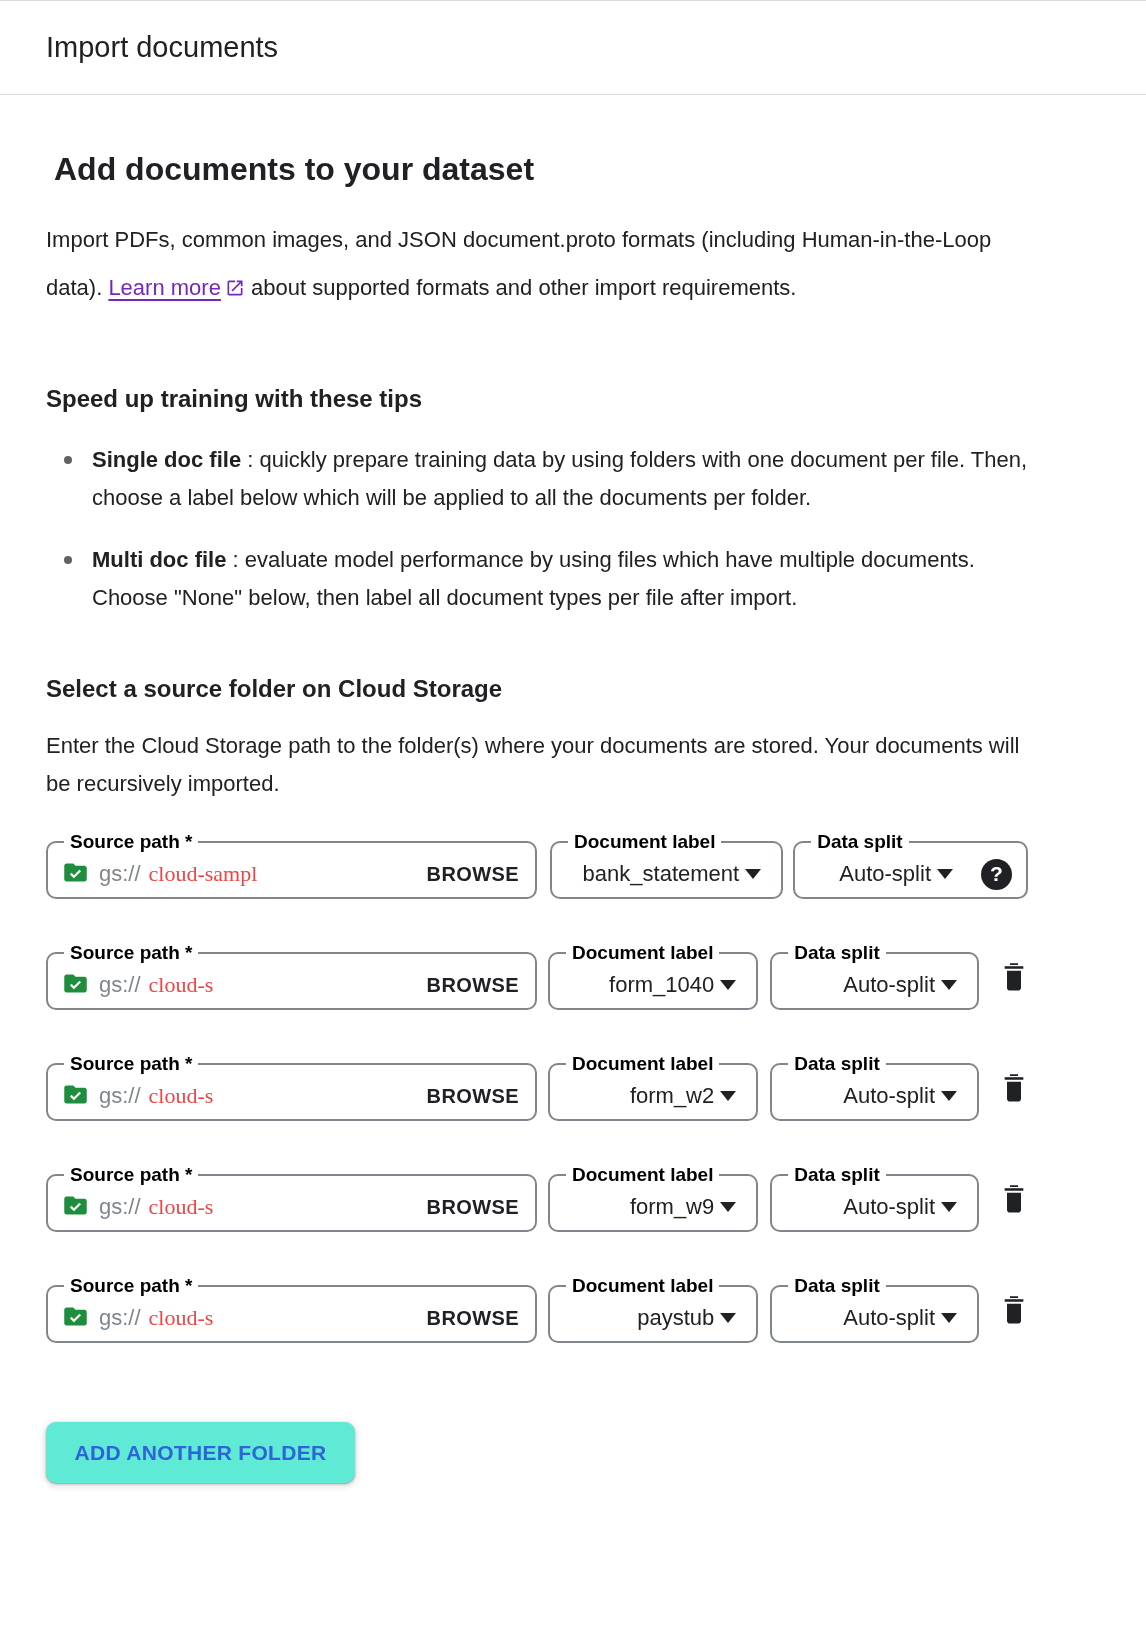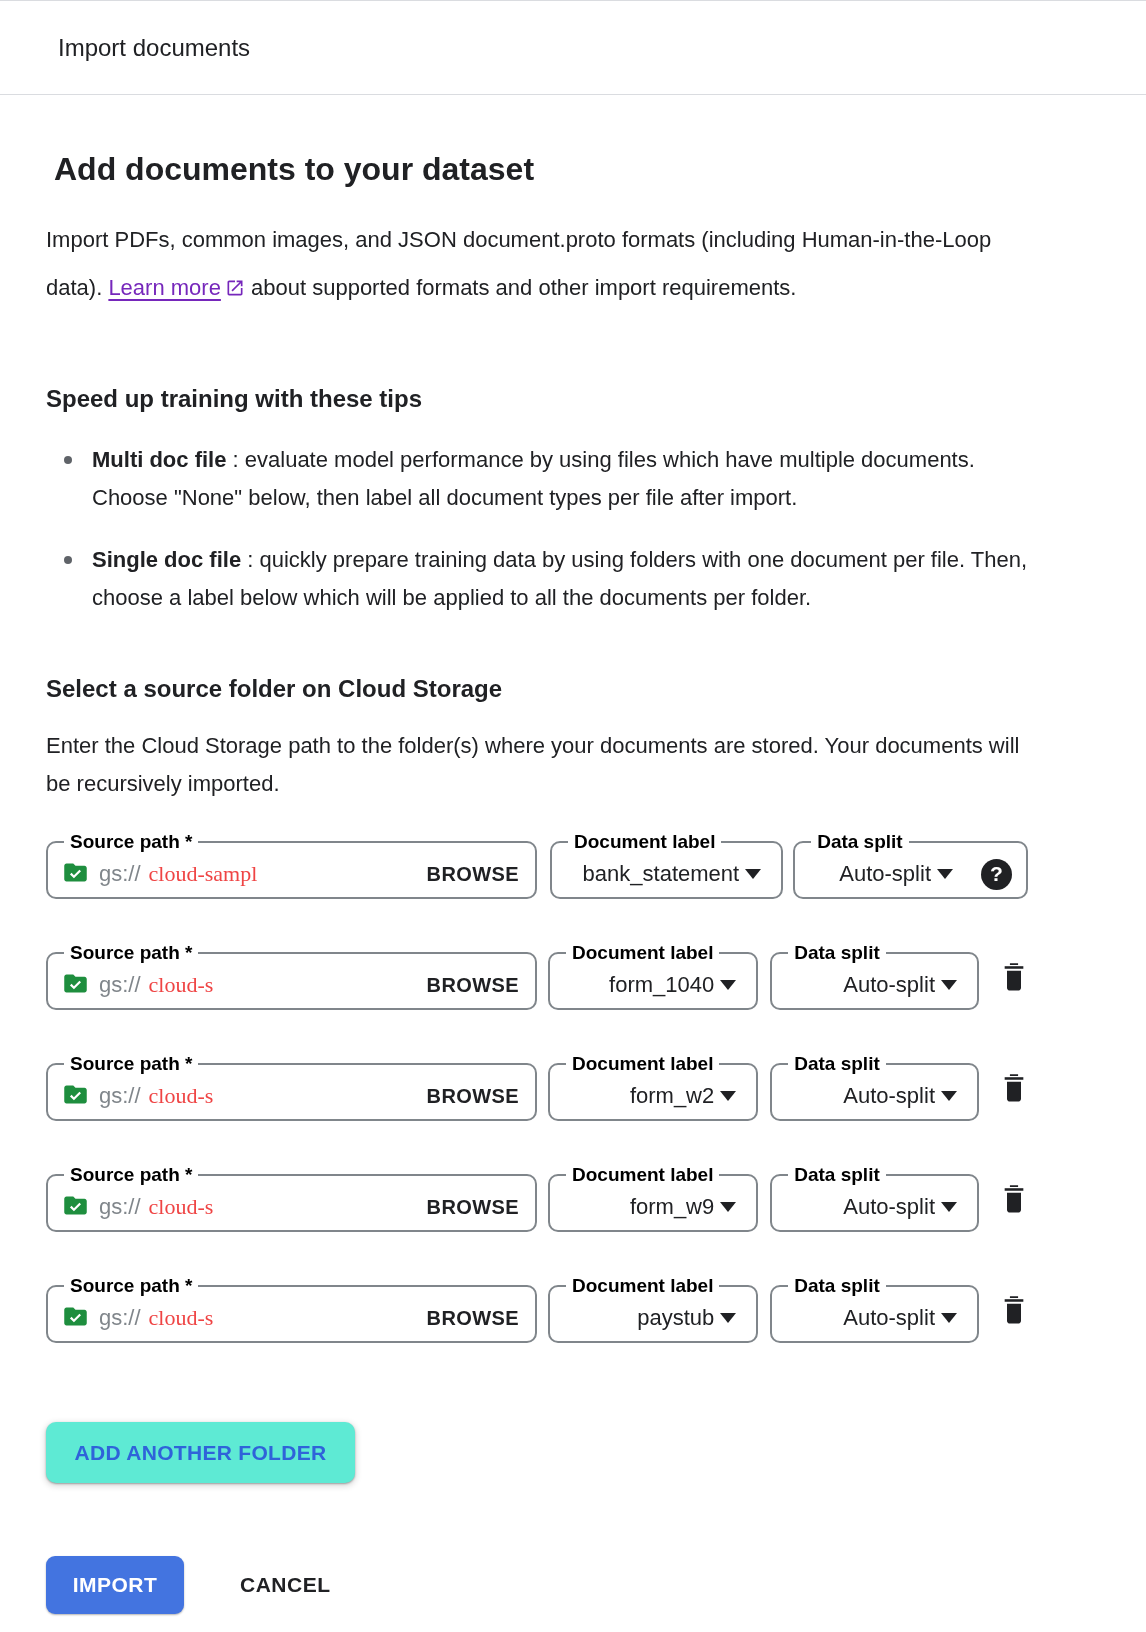--- a/index.html
+++ b/index.html
@@ -16,22 +16,22 @@
   .topbar {
     height: 95px;
     border-top: 1px solid #dadce0;
     border-bottom: 1px solid #dadce0;
     display: flex;
     align-items: center;
     padding-left: 46px;
     background: #fff;
   }
   .topbar h1 {
-    margin: 12px;
-    font-size: 24px;
+    margin: 0;
+    font-size: 29px;
     font-weight: 400;
     color: #202124;
   }
 
   
   .content { padding: 0 118px 110px 46px; }
 
   .page-title {
     margin: 56px 0 0 8px;
     font-size: 32px;
@@ -247,25 +247,25 @@
 
   <p class="intro"><span>Import PDFs, common images, and JSON document.proto formats (including Human-in-the-Loop data). </span><a class="learn-link"><span>Learn more</span><span class="ext-icon"><svg width="20" height="20" viewBox="0 0 24 24">
             <path fill="#7627bb" d="M19 19H5V5h7V3H5c-1.11 0-2 .9-2 2v14c0 1.1.89 2 2 2h14c1.1 0 2-.9 2-2v-7h-2v7zM14 3v2h3.59l-9.83 9.83 1.41 1.41L19 6.41V10h2V3h-7z"></path>
           </svg></span></a><span> about supported formats and other import requirements.</span></p>
 
   <h3 class="section-h">Speed up training with these tips</h3>
 
   <ul class="tips">
     <li>
       <span class="bullet"></span>
-      <span><span class="tip-bold">Multi doc file</span><span> : evaluate model performance by using files which have multiple documents. Choose "None" below, then label all document types per file after import.</span></span>
+      <span><span class="tip-bold">Single doc file</span><span> : quickly prepare training data by using folders with one document per file. Then, choose a label below which will be applied to all the documents per folder.</span></span>
     </li>
     <li>
       <span class="bullet"></span>
-      <span><span class="tip-bold">Single doc file</span><span> : quickly prepare training data by using folders with one document per file. Then, choose a label below which will be applied to all the documents per folder.</span></span>
+      <span><span class="tip-bold">Multi doc file</span><span> : evaluate model performance by using files which have multiple documents. Choose "None" below, then label all document types per file after import.</span></span>
     </li>
   </ul>
 
   <h3 class="section-h storage">Select a source folder on Cloud Storage</h3>
 
   <p class="storage-desc">Enter the Cloud Storage path to the folder(s) where your documents are stored. Your documents will be recursively imported.</p>
 
   <div class="rows">
 
     <div class="form-row row-first">
@@ -433,18 +433,14 @@
               <path fill="#202124" d="M15.5 2h-7l-.01 1.5h7.01z"></path>
               <path fill="#202124" d="M4 4.6h16v2.2H4z"></path>
               <path fill="#202124" d="M6 8.4h12V23c0 1.4-1.1 2.5-2.5 2.5h-7C7.1 25.5 6 24.4 6 23V8.4z"></path>
             </svg></span></button>
     </div>
 
   </div>
 
   <button class="add-folder-btn">ADD ANOTHER FOLDER</button>
 
-  <div class="final-actions">
-    <button class="import-btn">IMPORT</button>
-    <button class="cancel-btn">CANCEL</button>
-  </div>
 
 </main>
 
 </body></html>

